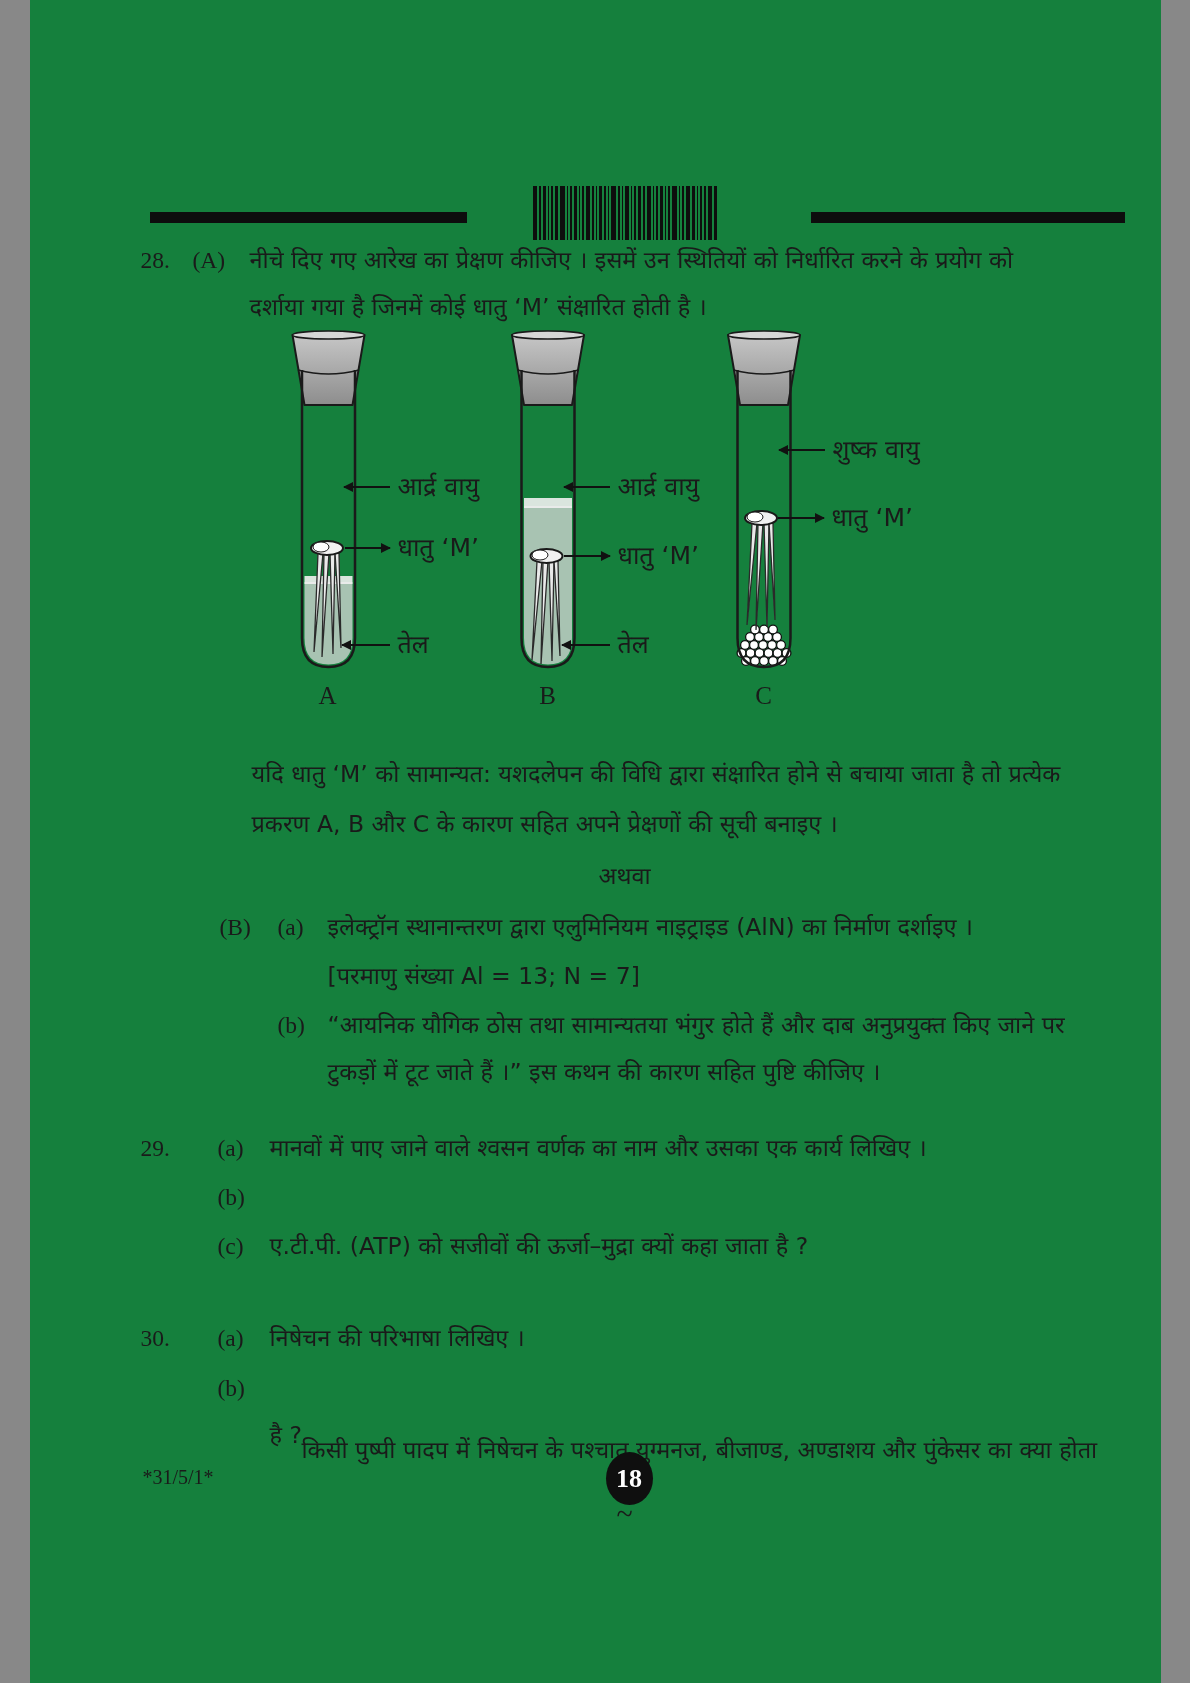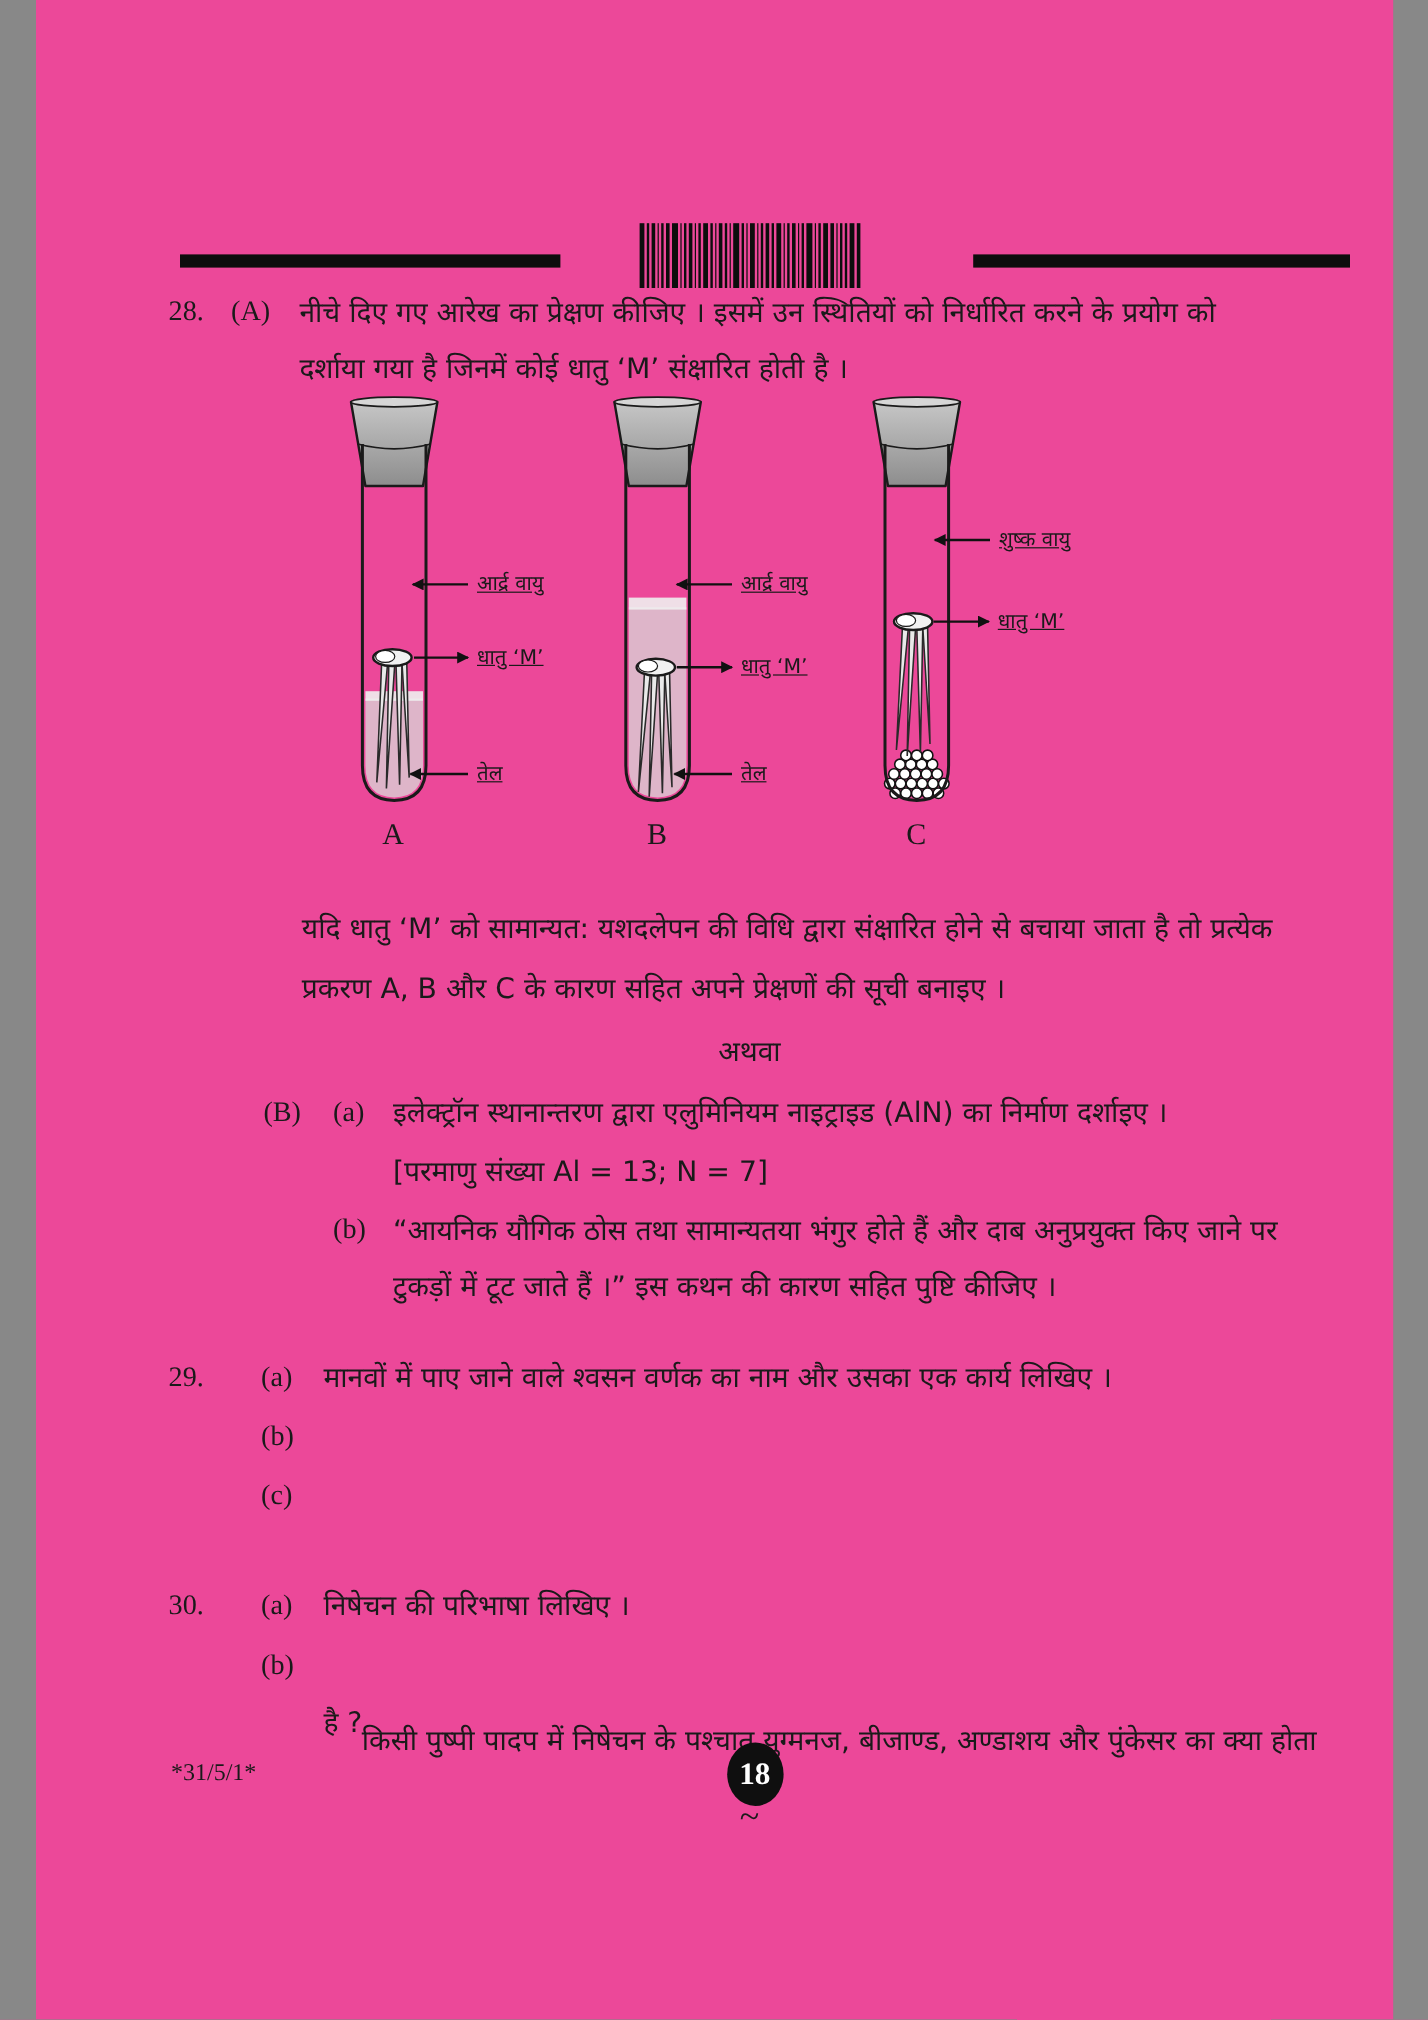--- a/index.html
+++ b/index.html
@@ -1,30 +1,30 @@
 <!DOCTYPE html>
 <html><head>
 <meta charset="utf-8">
 <style>
   html,body{margin:0;padding:0;background:#888;}
   .page{
     position:relative;width:1131px;height:1683px;margin:0 auto;
-    background:#ec4899;overflow:hidden;
+    background:#15803d;overflow:hidden;
     font-family:"DejaVu Sans",sans-serif;color:#1a1a1a;
   }
   .line{position:absolute;white-space:nowrap;font-size:23.5px;line-height:34px;color:#1a1a1a;}
   .serif{font-family:"Liberation Serif","DejaVu Serif",serif;}
   .bold{font-weight:normal;}
   .centered{left:0;width:1190px;text-align:center;}
   .hbar{position:absolute;height:11px;background:#0d0d0d;}
   .barcode{position:absolute;left:503px;top:186px;height:54px;display:flex;gap:2px;}
   .barcode div{background:#0d0d0d;height:54px;}
   .tube-letter{position:absolute;top:682px;transform:translateX(-50%);font-size:25px;
     font-family:"Liberation Serif","DejaVu Serif",serif;}
-  .dlabel{position:absolute;white-space:nowrap;font-size:17px;line-height:30px;text-decoration:underline;}
+  .dlabel{position:absolute;white-space:nowrap;font-size:25px;line-height:30px;}
   .page-circle{
     position:absolute;left:576px;top:1452px;width:47px;height:53px;border-radius:50%;
     background:#0f0f0f;color:#ffffff;text-align:center;line-height:53px;
     font-size:26px;font-weight:bold;font-family:"Liberation Serif","DejaVu Serif",serif;
   }
   .tilde{position:absolute;top:1497px;font-size:30px;}
   svg .glass{fill:none;stroke:#1a1a1a;stroke-width:2.5;}
   svg .cork{fill:url(#corkGrad);stroke:#1a1a1a;stroke-width:2;stroke-linejoin:round;}
   svg .corktop{fill:#d6d6d6;stroke:#1a1a1a;stroke-width:1.5;}
   svg .rim{stroke:#1a1a1a;stroke-width:1.5;fill:none;}
@@ -209,20 +209,21 @@
   <div class="line" style="left:298px;top:959px;">[परमाणु संख्या Al = 13; N = 7]</div>
   <div class="line serif" style="left:248px;top:1008px;">(b)</div>
   <div class="line" style="left:298px;top:1008px;">“आयनिक यौगिक ठोस तथा सामान्यतया भंगुर होते हैं और दाब अनुप्रयुक्त किए जाने पर</div>
   <div class="line" style="left:298px;top:1055px;text-align:right;">टुकड़ों में टूट जाते हैं ।” इस कथन की कारण सहित पुष्टि कीजिए ।</div>
 
   <div class="line serif" style="left:111px;top:1131px;">29.</div>
   <div class="line serif" style="left:188px;top:1131px;">(a)</div>
   <div class="line" style="left:240px;top:1131px;">मानवों में पाए जाने वाले श्वसन वर्णक का नाम और उसका एक कार्य लिखिए ।</div>
   <div class="line serif" style="left:188px;top:1180px;">(b)</div>
   <div class="line serif" style="left:188px;top:1229px;">(c)</div>
+  <div class="line" style="left:240px;top:1229px;">ए.टी.पी. (ATP) को सजीवों की ऊर्जा–मुद्रा क्यों कहा जाता है ?</div>
 
   <div class="line serif" style="left:111px;top:1321px;">30.</div>
   <div class="line serif" style="left:188px;top:1321px;">(a)</div>
   <div class="line" style="left:240px;top:1321px;">निषेचन की परिभाषा लिखिए ।</div>
   <div class="line serif" style="left:188px;top:1371px;">(b)</div>
   <div class="line" style="left:240px;top:1433px;margin-left:32px;">किसी पुष्पी पादप में निषेचन के पश्चात युग्मनज, बीजाण्ड, अण्डाशय और पुंकेसर का क्या होता</div>
   <div class="line" style="left:240px;top:1418px;">है ?</div>
 
   <div class="line serif bold" style="left:113px;top:1460px;font-size:20px;">*31/5/1*</div>
   <div class="page-circle">18</div>

